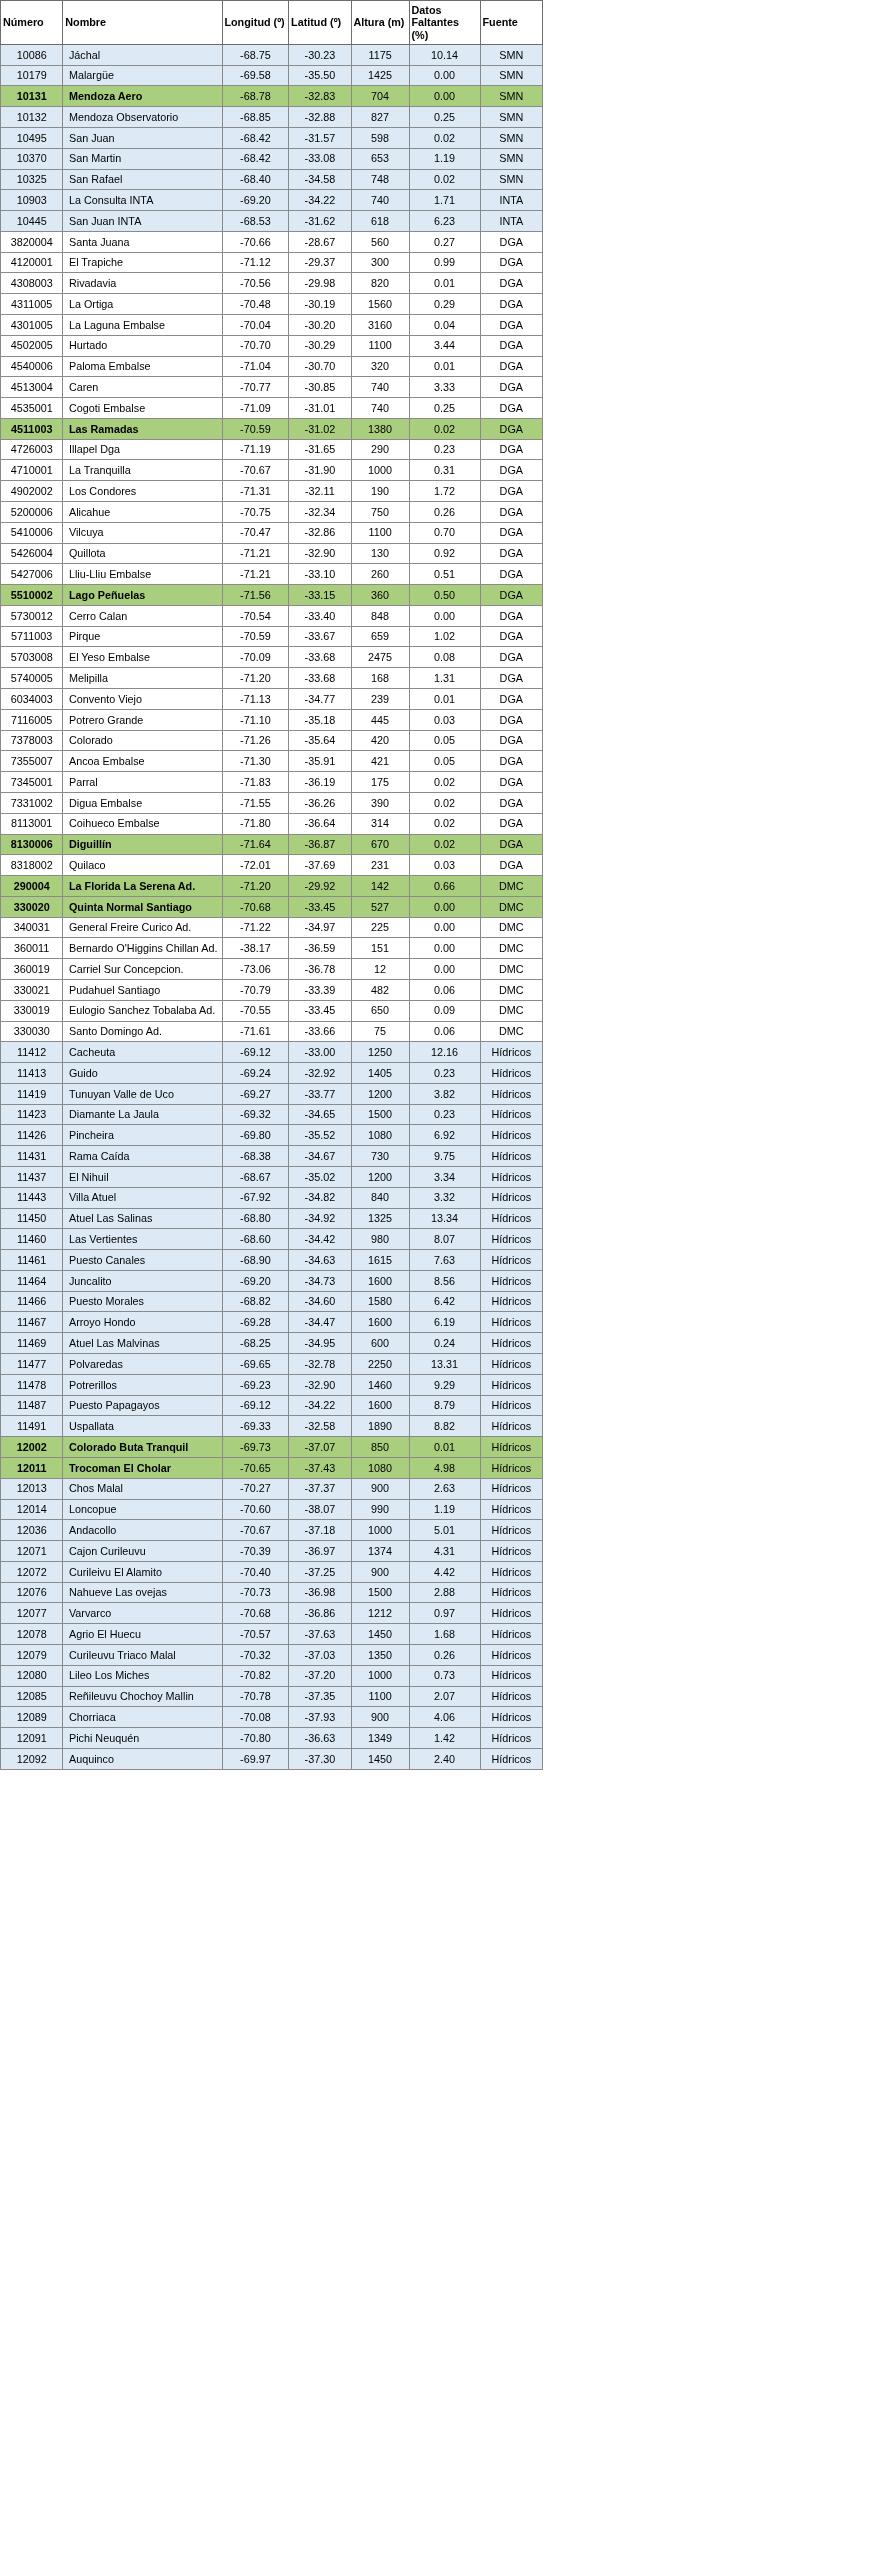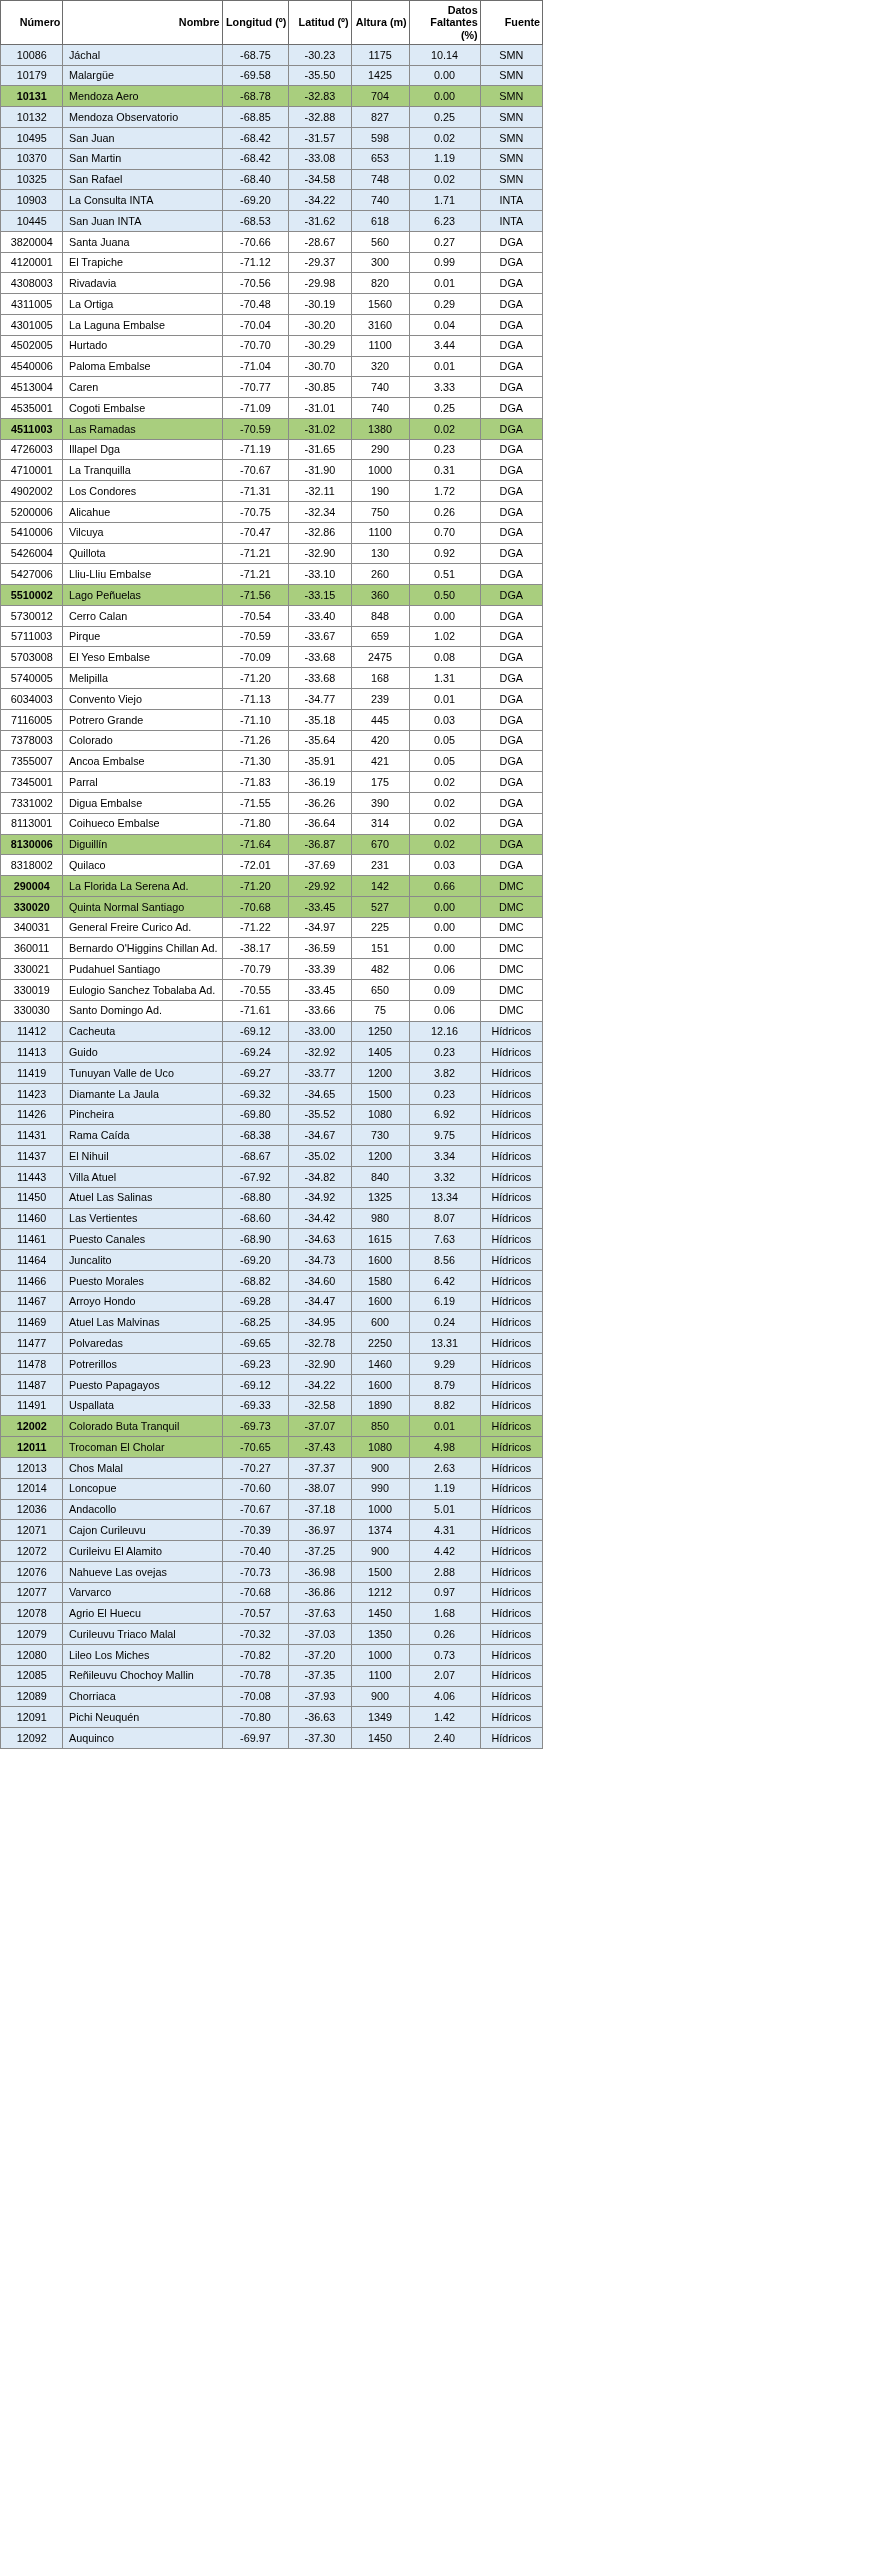--- a/index.html
+++ b/index.html
@@ -28,41 +28,41 @@
   col.c-miss  { width: 66px; }
   col.c-src   { width: 58px; }
 
   thead th {
     background: #ffffff;
     color: #000000;
     font-weight: bold;
     font-size: 10.8px;
     border: 0.9px solid #6d6d6d;
     padding: 2.8px 1.9px;
-    text-align: right;
+    text-align: left;
     vertical-align: middle;
     line-height: 1.15;
   }
   tbody td {
     border: 0.9px solid #8a8a8a;
     padding: 1.9px 3.8px;
     height: 16px;
     line-height: 1.15;
     color: #000000;
     white-space: nowrap;
     overflow: hidden;
   }
   td.num  { text-align: center; }
   td.name { text-align: left; padding-left: 5.6px; }
   td.lon, td.lat, td.alt, td.miss { text-align: center; }
   td.src  { text-align: center; }
 
   tr.blue td   { background: #ddeaf6; }
   tr.green td  { background: #a9ce7e; }
-  tr.green td.name { font-weight: normal; }
+  tr.green td.name { font-weight: bold; }
   tr.green td.num  { font-weight: bold; }
   tr.white td  { background: #ffffff; }
 </style>
 </head>
 <body>
 
 <div id="table-wrap">
   <table>
     <colgroup>
       <col class="c-num">
@@ -475,20 +475,29 @@
         <tr class="white">
           <td class="num">360011</td>
           <td class="name">Bernardo O'Higgins Chillan Ad.</td>
           <td class="lon">-38.17</td>
           <td class="lat">-36.59</td>
           <td class="alt">151</td>
           <td class="miss">0.00</td>
           <td class="src">DMC</td>
         </tr>
         <tr class="white">
+          <td class="num">360019</td>
+          <td class="name">Carriel Sur Concepcion.</td>
+          <td class="lon">-73.06</td>
+          <td class="lat">-36.78</td>
+          <td class="alt">12</td>
+          <td class="miss">0.00</td>
+          <td class="src">DMC</td>
+        </tr>
+        <tr class="white">
           <td class="num">330021</td>
           <td class="name">Pudahuel Santiago</td>
           <td class="lon">-70.79</td>
           <td class="lat">-33.39</td>
           <td class="alt">482</td>
           <td class="miss">0.06</td>
           <td class="src">DMC</td>
         </tr>
         <tr class="white">
           <td class="num">330019</td>

